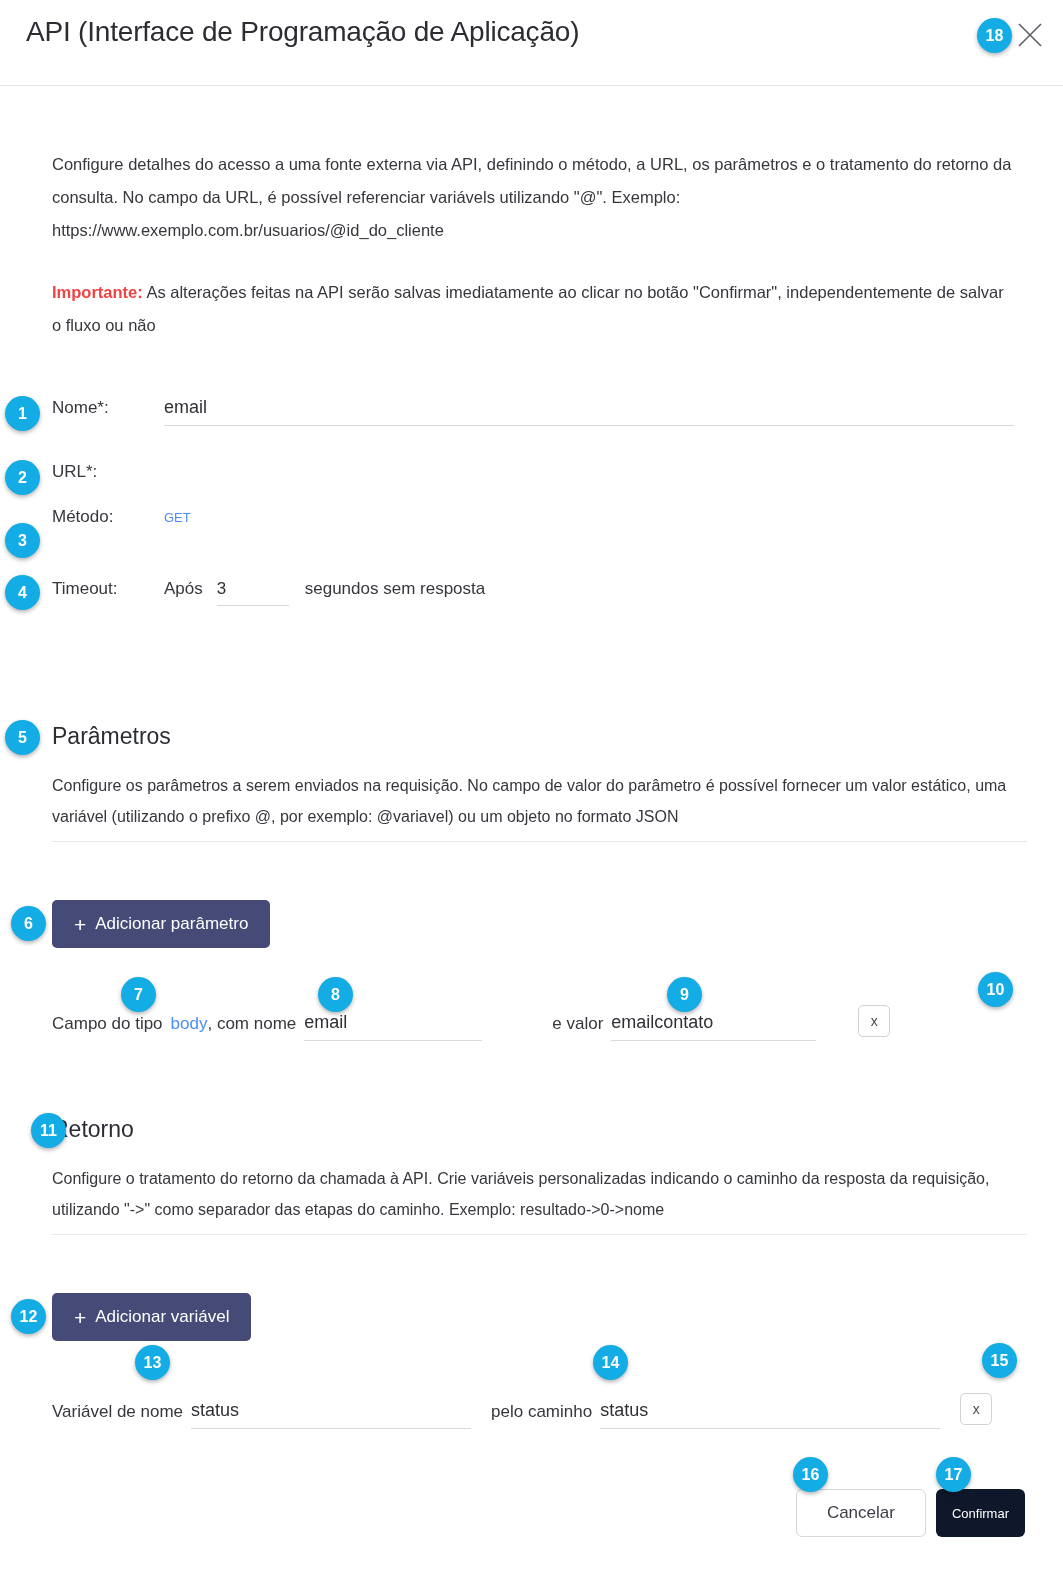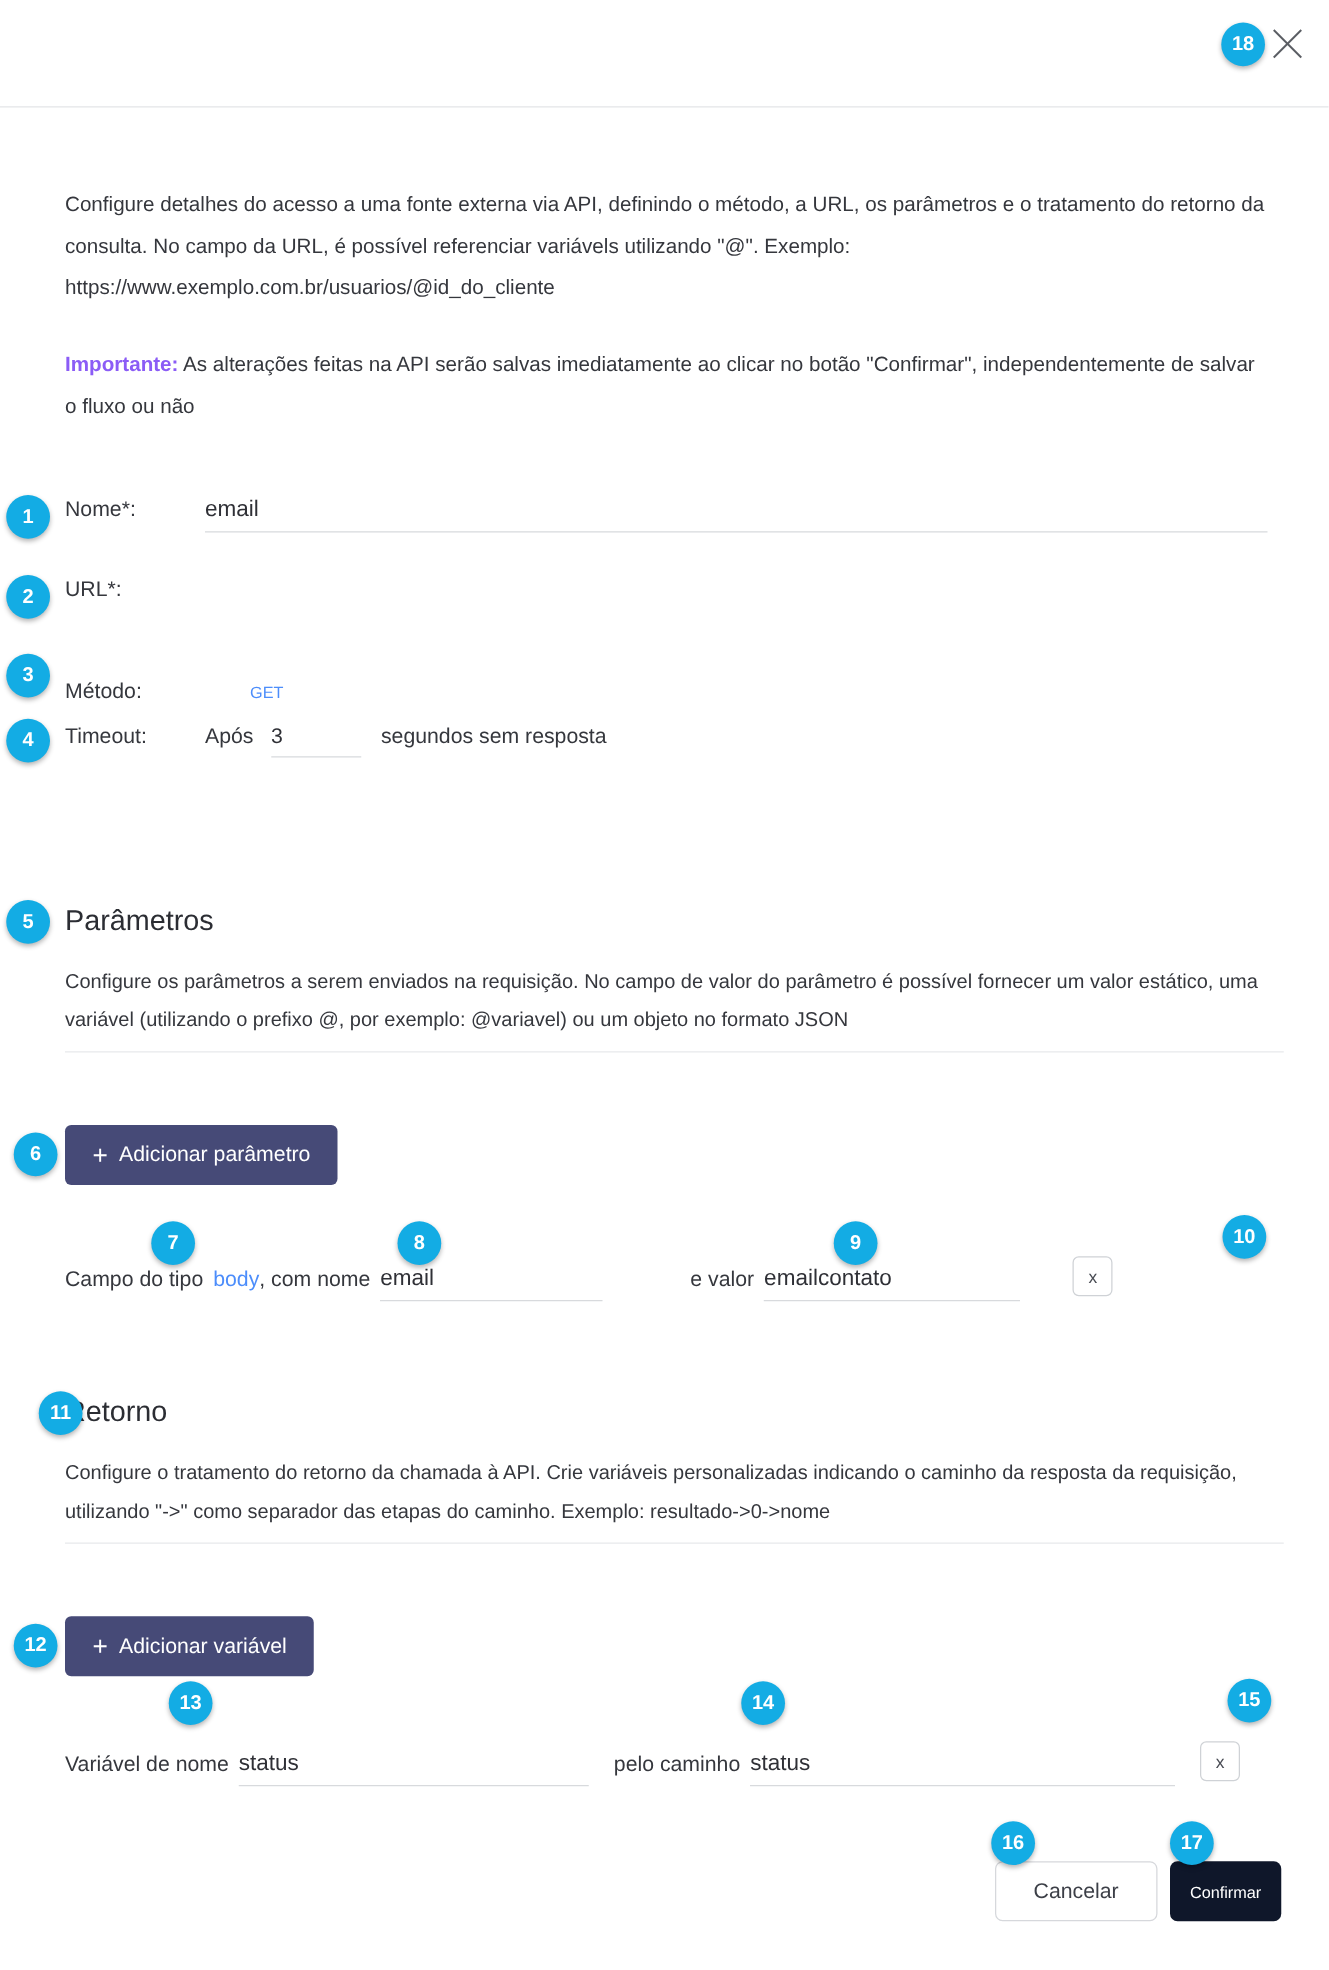--- a/index.html
+++ b/index.html
@@ -44,21 +44,21 @@
   .intro {
     position: absolute;
     left: 52px; top: 148px;
     width: 962px;
     font-size: 16.5px;
     line-height: 33px;
     color: #35373d;
     font-weight: 400;
   }
   .intro .p2 { margin-top: 29px; }
-  .intro b { font-weight: 700; color: #8b5cf6; }
+  .intro b { font-weight: 700; color: #ef4444; }
 
   
   .form-row {
     position: absolute;
     left: 52px;
     display: flex;
     align-items: baseline;
   }
   .field-label {
     font-size: 17px;
@@ -95,21 +95,21 @@
   .mask {
     display: inline-block;
     background: #e4e4e4;
     border-radius: 1px;
     vertical-align: middle;
     height: 23px;
   }
   .mask.m1 { width: 105px; margin: 0 0 2px 0; }
   .mask.m2 { width: 52px; margin: 0 0 2px 2px; }
 
-  #row-metodo { top: 543px; gap: 36px; }
+  #row-metodo { top: 507px; }
   #row-metodo .field-label { width: 112px; }
   .method-value {
     font-size: 13px;
     color: #4c8dfb;
     cursor: pointer;
   }
 
   #row-timeout { top: 579px; }
   #row-timeout .field-label { width: 112px; }
   .timeout-pre, .timeout-post {
@@ -265,20 +265,21 @@
     justify-content: center;
     box-shadow: 0 2px 4px rgba(0,0,0,0.30);
     z-index: 50;
     user-select: none;
   }
 </style>
 </head>
 <body>
 
 <div class="modal-header">
+  <div class="modal-title">API (Interface de Programação de Aplicação)</div>
   <div class="close-btn">
     <svg width="38" height="38" viewBox="0 0 38 38" aria-hidden="true">
       <line x1="8" y1="8" x2="30" y2="30" stroke="#5a5d63" stroke-width="1.6"></line>
       <line x1="30" y1="8" x2="8" y2="30" stroke="#5a5d63" stroke-width="1.6"></line>
     </svg>
   </div>
 </div>
 
 <div class="intro">
   <div class="p1">Configure detalhes do acesso a uma fonte externa via API, definindo o método, a URL, os parâmetros e o tratamento do retorno da consulta. No campo da URL, é possível referenciar variávels utilizando "@". Exemplo: https://www.exemplo.com.br/usuarios/@id_do_cliente</div>

